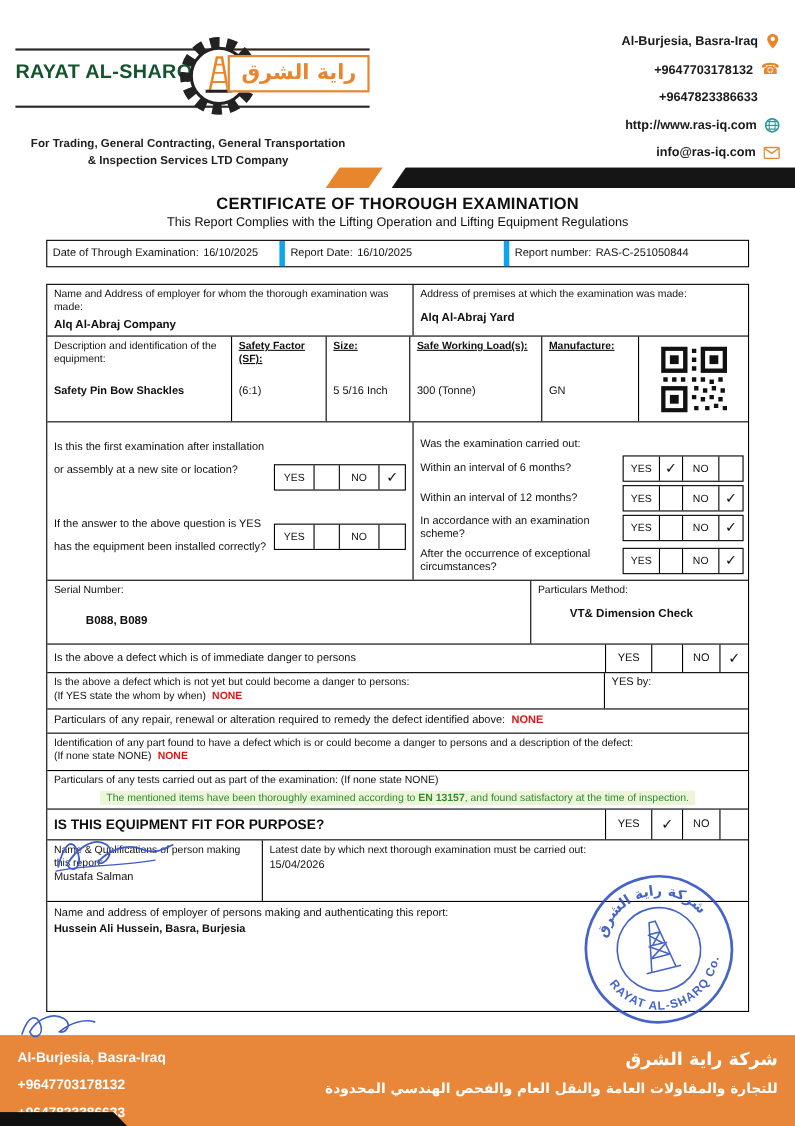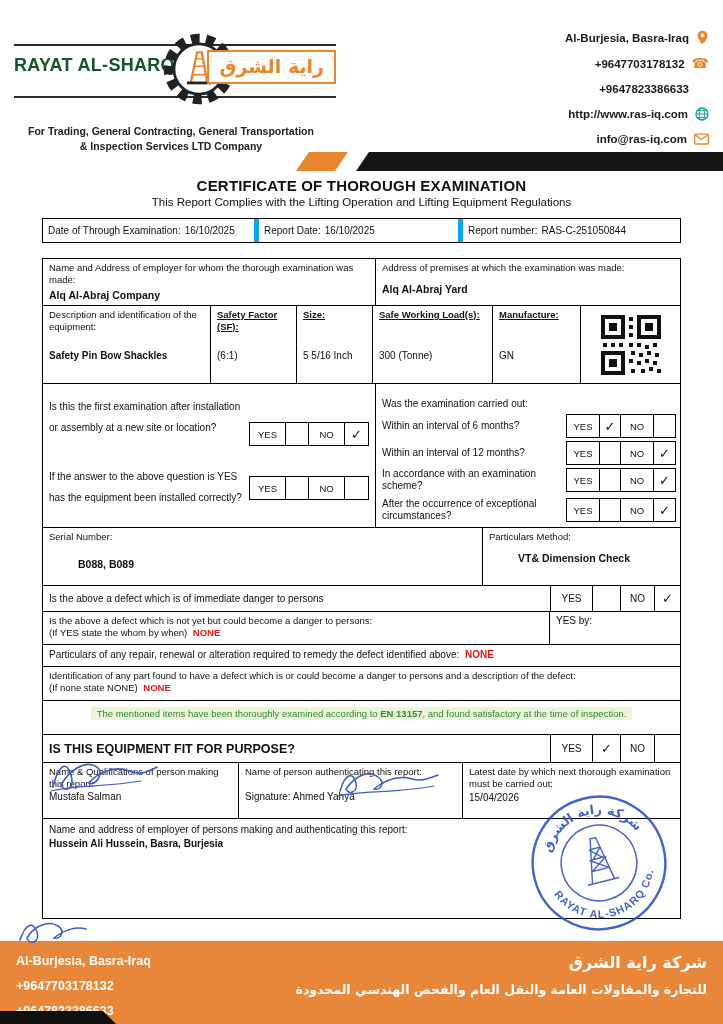--- a/index.html
+++ b/index.html
@@ -317,20 +317,21 @@
         <div class="lbl">Identification of any part found to have a defect which is or could become a danger to persons and a description of the defect:</div>
         <div class="lbl">
           <span>(If none state NONE)</span>
           <span class="red">NONE</span>
         </div>
       </div>
     </div>
 
     <div class="trow" style="min-height:34px">
       <div class="tc" style="flex:1">
+        <div class="lbl">Particulars of any tests carried out as part of the examination: (If none state NONE)</div>
         <div class="note-green">
           <span>The mentioned items have been thoroughly examined according to </span>
             <b>EN 13157</b>
             <span>, and found satisfactory at the time of inspection.</span>
         </div>
       </div>
     </div>
 
     <div class="trow" style="height:28px">
       <div class="fitq">IS THIS EQUIPMENT FIT FOR PURPOSE?</div>
@@ -343,28 +344,20 @@
     </div>
 
     <div class="trow" style="height:56px">
       <div class="tc cr" style="width:196px">
         <svg class="sig1" width="130" height="46" viewBox="0 0 130 46">
           <path d="M8 34 C14 10, 22 8, 26 22 C30 36, 20 40, 16 32 C24 18, 40 6, 52 14 C60 20, 50 34, 44 30 C52 20, 70 12, 84 18 C96 23, 104 18, 112 14" fill="none" stroke="#3f5cc8" stroke-width="1.6" stroke-linecap="round"></path>
           <path d="M6 38 C30 32, 60 34, 96 28" fill="none" stroke="#3f5cc8" stroke-width="1.2" stroke-linecap="round"></path>
         </svg>
         <div class="lbl">Name &amp; Qualifications of person making this report:</div>
         <div style="position:absolute;left:6px;top:28px;font-size:10px">Mustafa Salman</div>
-      </div>
-      <div class="tc cr" style="width:224px">
-        <svg class="sig2" width="110" height="38" viewBox="0 0 110 38">
-          <path d="M6 26 C12 6, 20 8, 22 18 C24 28, 14 30, 12 24 C20 12, 34 4, 44 12 C52 18, 46 26, 40 24 C50 16, 64 10, 78 14 C88 17, 96 13, 104 10" fill="none" stroke="#3f5cc8" stroke-width="1.5" stroke-linecap="round"></path>
-          <path d="M4 31 C28 25, 56 29, 100 21" fill="none" stroke="#3f5cc8" stroke-width="1.1" stroke-linecap="round"></path>
-        </svg>
-        <div class="lbl">Name of person authenticating this report:</div>
-        <div style="position:absolute;left:6px;top:28px;font-size:10px">Signature: Ahmed Yahya</div>
       </div>
       <div class="tc" style="flex:1">
         <div class="lbl">Latest date by which next thorough examination must be carried out:</div>
         <div style="font-size:10px;margin-top:2px">15/04/2026</div>
       </div>
     </div>
 
     <div class="trow" style="min-height:100px">
       <div class="tc" style="flex:1;padding-top:5px">
         <div style="font-size:10px">Name and address of employer of persons making and authenticating this report:</div>

